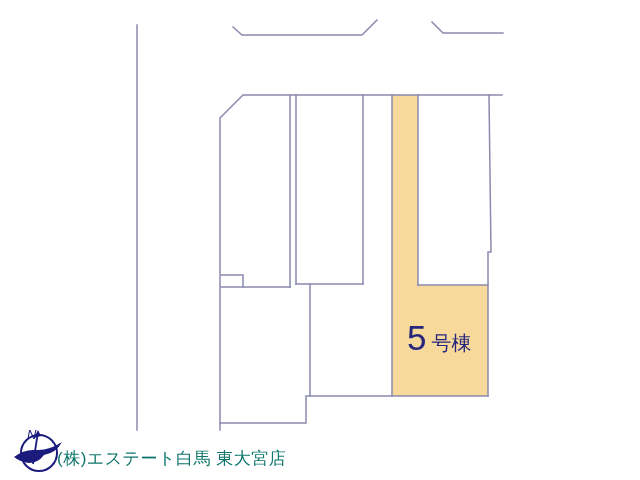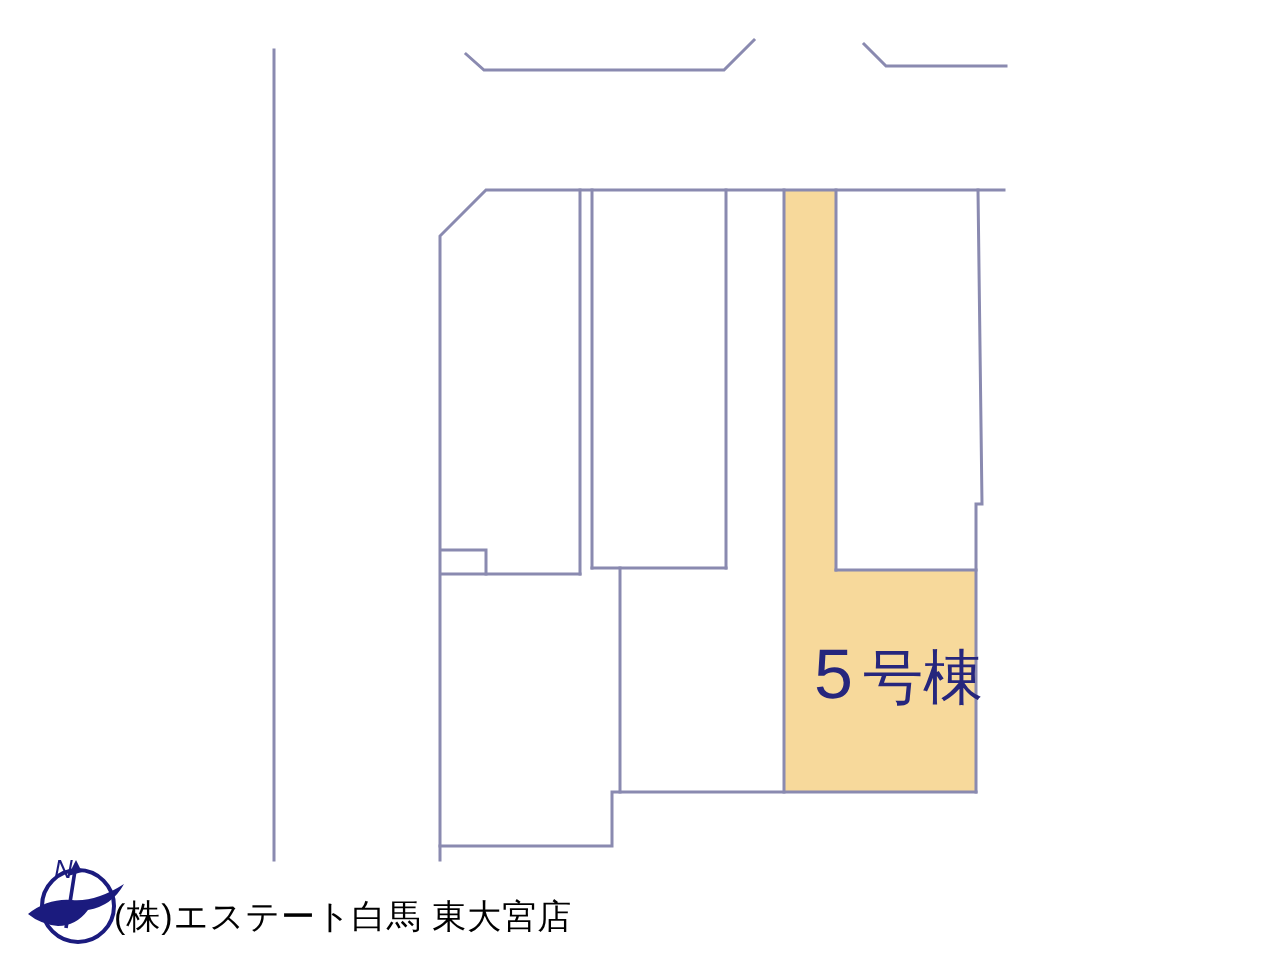--- a/index.html
+++ b/index.html
@@ -7,25 +7,25 @@
     position:relative;width:640px;height:480px;background:#ffffff;
     overflow:hidden;font-family:"Liberation Sans",sans-serif;
   }
   .map-svg{position:absolute;left:0;top:0;width:640px;height:480px;}
   .unit-label{
     position:absolute;left:407px;top:320px;
     display:flex;align-items:baseline;gap:5px;
     color:#26267d;font-weight:500;white-space:nowrap;
   }
   .unit-label .num{font-size:35px;line-height:1;}
-  .unit-label .suffix{font-size:30px;line-height:1;}
+  .unit-label .suffix{font-size:20px;line-height:1;}
   .compass{position:absolute;left:14px;top:426px;width:50px;height:50px;}
   .footer-text{
     position:absolute;left:57px;top:447px;
-    font-size:17px;letter-spacing:0.5px;color:#000000;white-space:nowrap;
+    font-size:17px;letter-spacing:0.5px;color:#0f766e;white-space:nowrap;
   }
 </style>
 </head>
 <body>
 
 <div class="stage">
 
   <svg class="map-svg" viewBox="0 0 640 480" xmlns="http://www.w3.org/2000/svg">
 
     <polygon points="392,95 418,95 418,285 488,285 488,396 392,396" fill="#f7d99b"></polygon>

